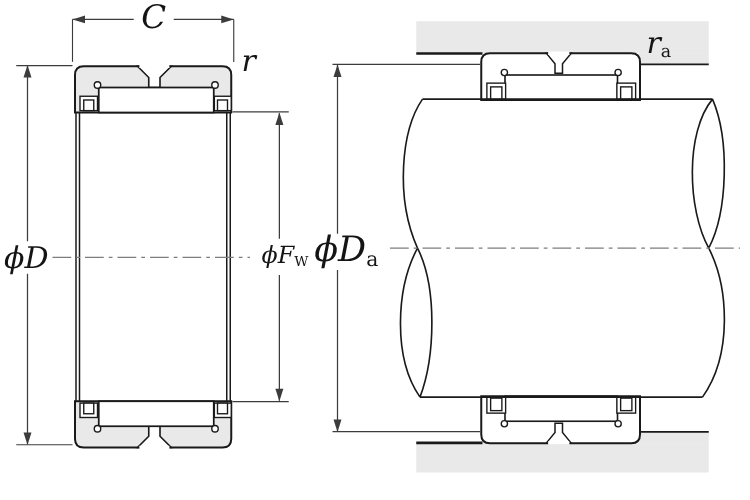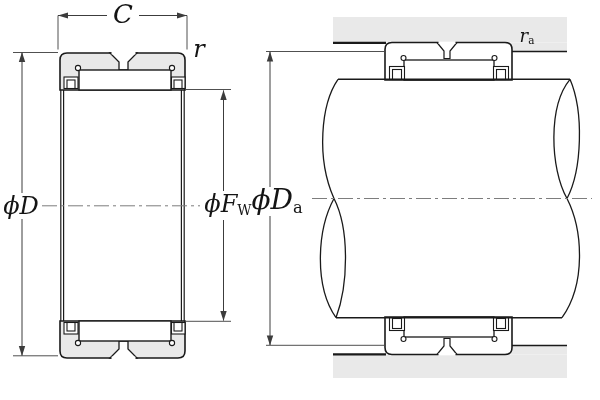--- a/index.html
+++ b/index.html
@@ -10,23 +10,23 @@
   #stage svg { position:absolute; left:0; top:0; }
   .lbl {
     position:absolute; transform:translate(-50%,-50%);
     font-family:"DejaVu Serif", serif; font-style:italic; color:#141414;
     white-space:nowrap; line-height:1; z-index:5; user-select:none;
   }
   .lbl .sub { font-size:0.58em; font-style:normal; vertical-align:-0.22em; letter-spacing:0; }
   #lbl-c    { left:123px; top:14px;  font-size:26px; }
   #lbl-r    { left:199px; top:49px;  font-size:24px; }
   #lbl-phid { left:21px;  top:206px; font-size:24px; }
-  #lbl-phifw{ left:228px; top:205px; font-size:24px; }
+  #lbl-phifw{ left:228px; top:205px; font-size:19px; }
   #lbl-phida{ left:277px; top:201px; font-size:28px; }
-  #lbl-ra   { left:527px; top:36px;  font-size:18px; }
+  #lbl-ra   { left:527px; top:36px;  font-size:24px; }
 </style>
 </head>
 <body>
 
 <div id="stage">
 
 <svg width="600" height="400" viewBox="0 0 600 400">
 
   <g>
 

